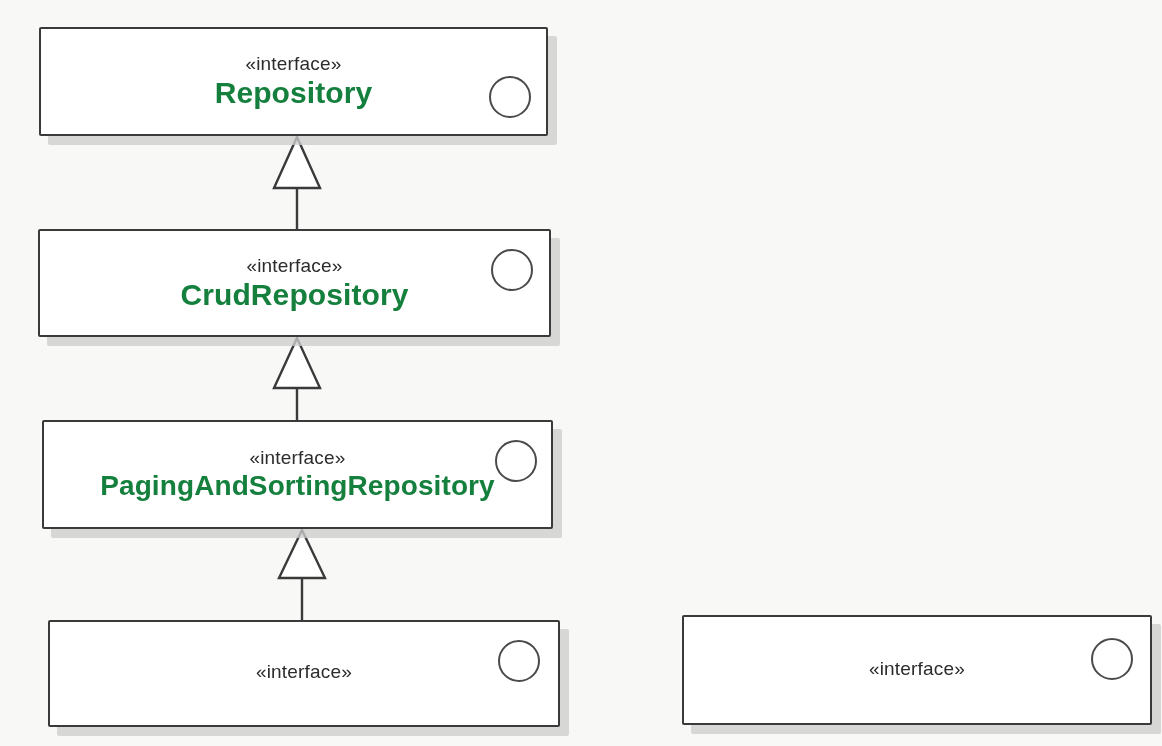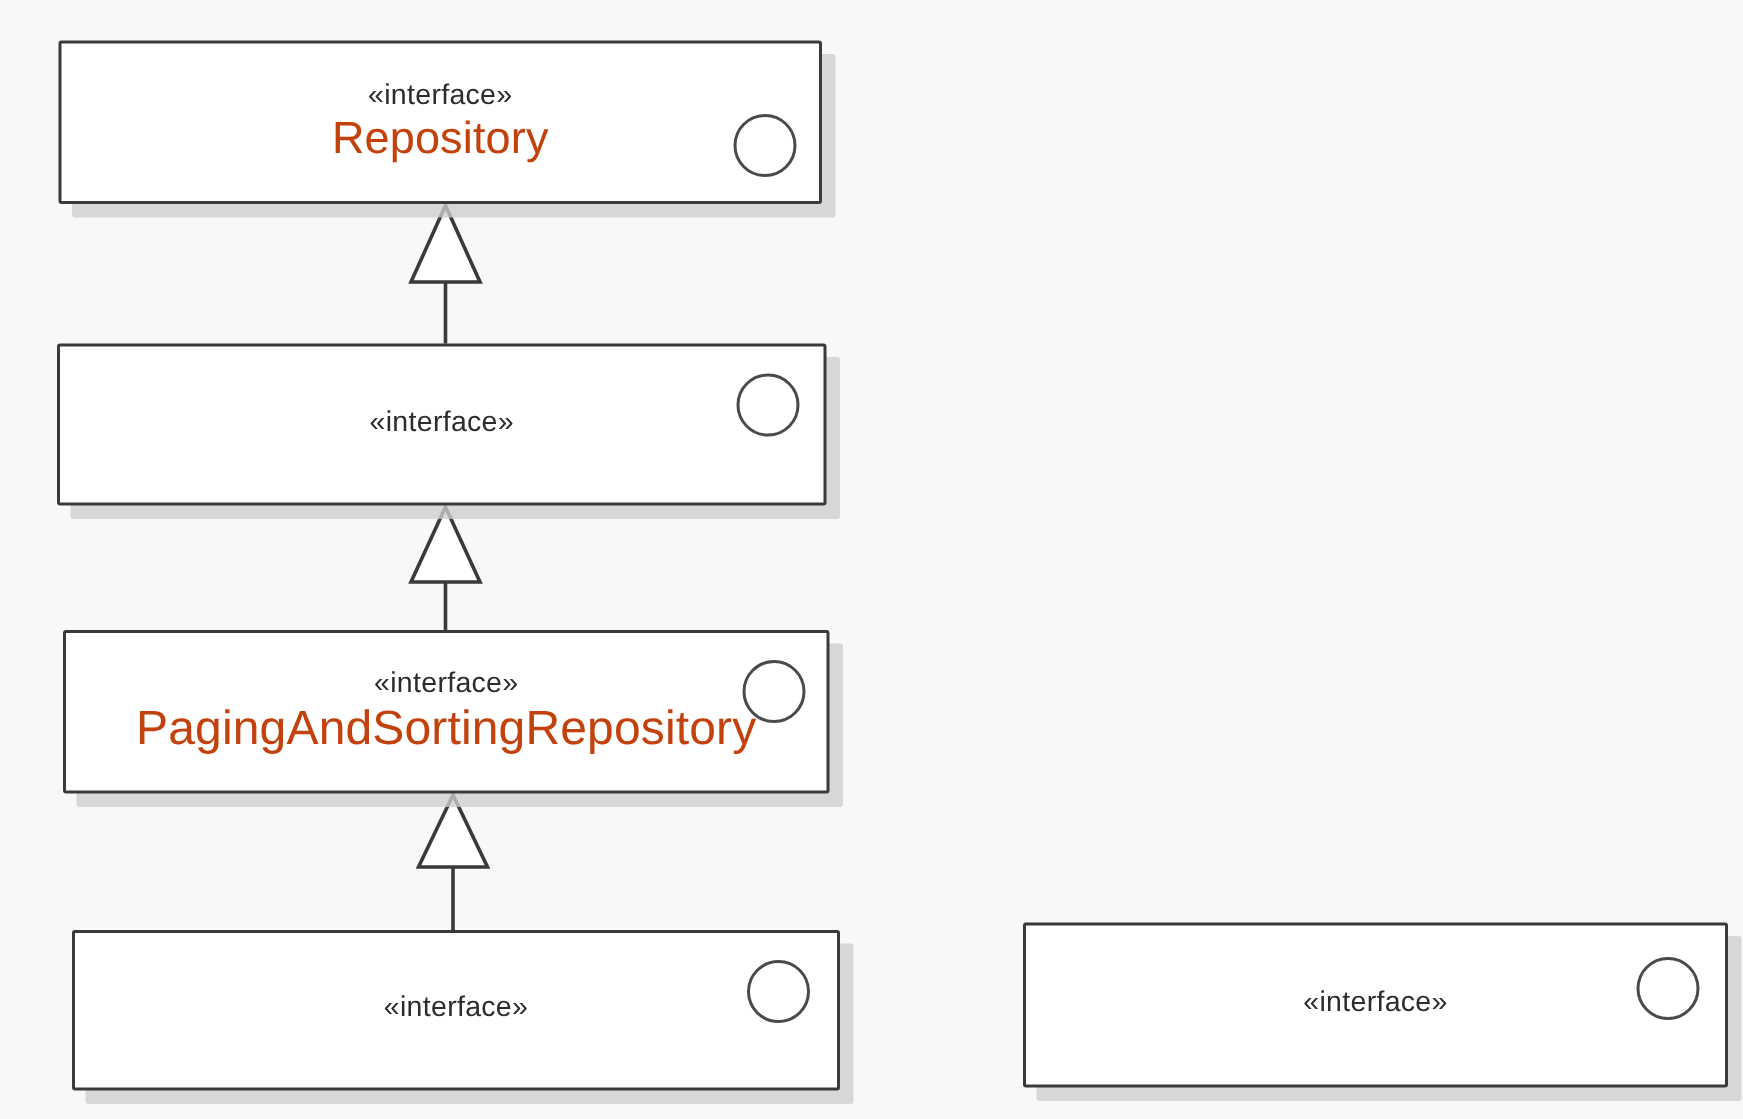--- a/index.html
+++ b/index.html
@@ -51,28 +51,28 @@
   .stereotype {
     font-size: 19px;
     color: #2c2c2c;
     line-height: 1.05;
     letter-spacing: 0.2px;
     white-space: nowrap;
     margin-bottom: 3px;
   }
   .classname {
     font-size: 30px;
-    font-weight: 400;
-    color: #c2410c;
+    font-weight: 700;
+    color: #15803d;
     line-height: 1.05;
     letter-spacing: 0.1px;
     white-space: nowrap;
   }
   .classname.sm {
-    font-size: 32px;
+    font-size: 28px;
   }
 
   
   .iface-ball {
     position: absolute;
     box-sizing: border-box;
     border: 2px solid #4a4a4a;
     border-radius: 50%;
     background: transparent;
   }
@@ -104,20 +104,21 @@
     <div class="uml-node-inner">
       <div class="stereotype">«interface»</div>
       <div class="classname">Repository</div>
     </div>
     <div class="iface-ball" style="left:448px; top:47px; width:42px; height:42px;"></div>
   </div>
 
   <div class="uml-node" style="left:38px; top:229px; width:513px; height:108px;">
     <div class="uml-node-inner">
       <div class="stereotype">«interface»</div>
+      <div class="classname">CrudRepository</div>
     </div>
     <div class="iface-ball" style="left:451px; top:18px; width:42px; height:42px;"></div>
   </div>
 
   <div class="uml-node" style="left:42px; top:420px; width:511px; height:109px;">
     <div class="uml-node-inner">
       <div class="stereotype">«interface»</div>
       <div class="classname sm">PagingAndSortingRepository</div>
     </div>
     <div class="iface-ball" style="left:451px; top:18px; width:42px; height:42px;"></div>

